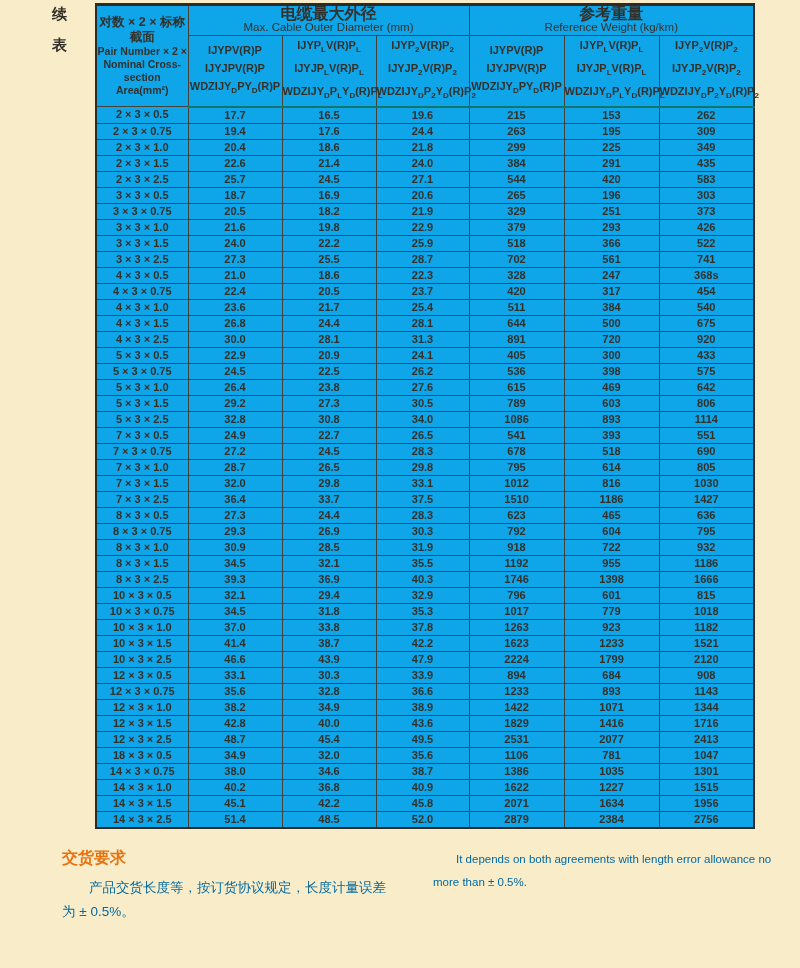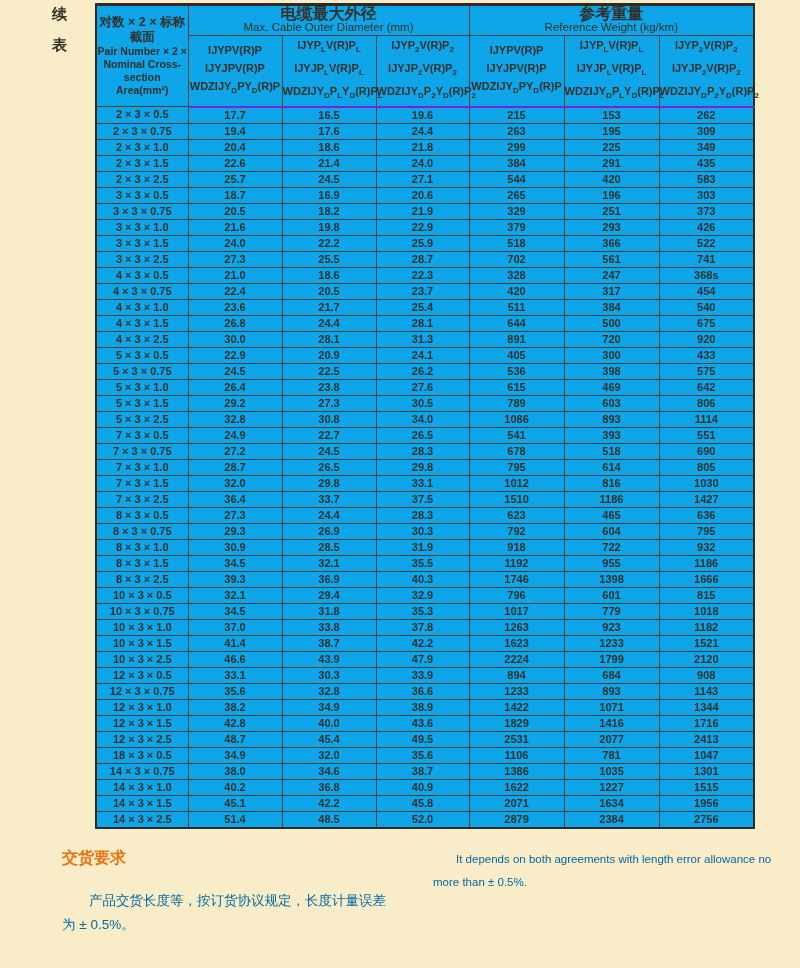--- a/index.html
+++ b/index.html
@@ -31,21 +31,21 @@
   table.spec col.c1, table.spec col.c2 { width:94px; }
   table.spec col.c3 { width:93px; }
   table.spec col.c4, table.spec col.c5, table.spec col.c6 { width:95px; }
 
   table.spec th, table.spec td {
     border:1px solid #46423a;
     text-align:center; vertical-align:middle;
     color:#33302a;
   }
   table.spec { border:2px solid #2e2b24; border-top:3px solid #2e2b24; }
-  table.spec thead tr.type-row th { border-bottom:2px solid #6d28d9; }
+  table.spec thead tr.type-row th { border-bottom:2px solid #0f766e; }
 
   th.rowhead { padding:1px 0; }
   th.rowhead .zh { font-size:12.5px; font-weight:bold; line-height:15px; }
   th.rowhead .en { font-size:10.5px; font-weight:bold; line-height:13px;text-align:center; }
 
   tr.group-row th { height:28px; padding:1px 0; }
   .group-zh { font-size:16px; font-weight:bold; line-height:14px; }
   .group-en { font-size:11.5px; font-weight:normal; line-height:13px; }
 
   tr.type-row th {
@@ -56,21 +56,21 @@
 
   table.spec tbody td {
     height:15.3px; font-size:11px; font-weight:bold;
     line-height:15px; padding:0;
   }
 
   
   .note { position:absolute; }
   .note-left  { left:62px;  top:848px; width:332px; }
   .note-right { left:433px; top:848px; width:358px; }
-  .note h3 { font-size:16px; font-weight:bold; margin-bottom:20px; }
+  .note h3 { font-size:16px; font-weight:bold; margin-bottom:7px; }
   .note-left h3  { color:#e8720f; }
   .note-right h3 { color:#20217f; }
   .note p { color:#0369a1; text-indent:2em; }
   .note-left p  { font-size:13.5px; line-height:1.8; }
   .note-right p { font-size:11.5px; line-height:2.0; }
 </style>
 </head>
 <body>
 
 <div class="page">

